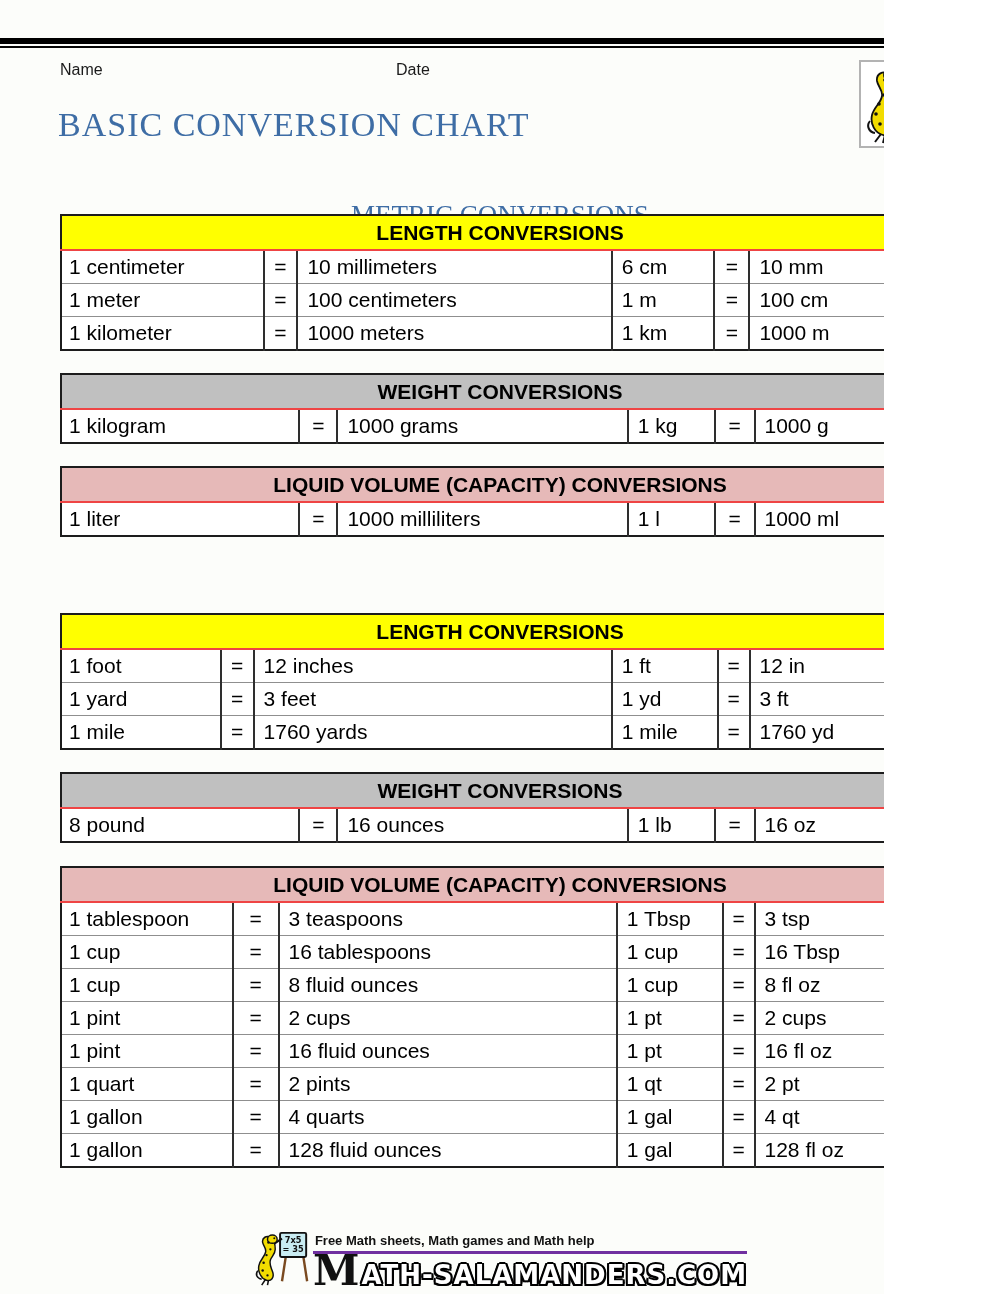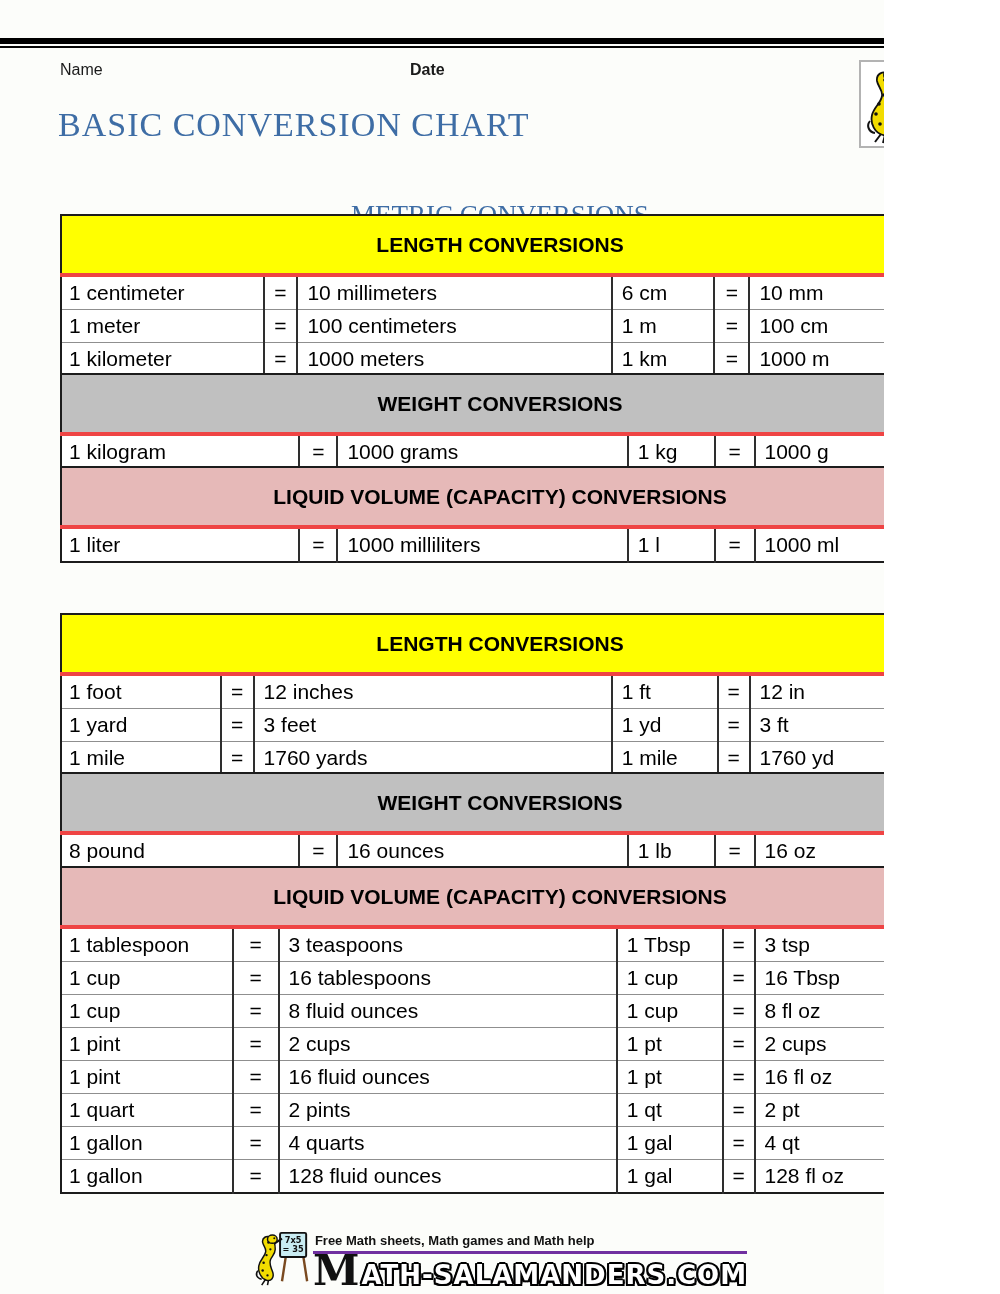--- a/index.html
+++ b/index.html
@@ -8,21 +8,21 @@
     background:#fcfdfa;
     font-family:"Liberation Sans", sans-serif;
     color:#000;
   }
   .top-rule {
     position:absolute; top:38px; left:0; width:1000px; height:2px;
     border-top:6px solid #000; border-bottom:2px solid #050505;
   }
   .meta-label { position:absolute; top:61px; font-size:16px; color:#1a1a1a; }
   #name-label { left:60px; }
-  #date-label { left:410px;font-weight:bold; }
+  #date-label { left:396px; }
 
   .logo-box {
     position:absolute; top:60px; left:859px; width:100px; height:84px;
     background:#fff; border:2px solid #b3b3b3; box-sizing:content-box;
   }
 
   .page-title {
     position:absolute; top:106px; left:58px; margin:0;
     font-family:"Liberation Serif", serif; font-weight:normal;
     font-size:34px; letter-spacing:1px; color:var(--blue,#3E6DA5);
@@ -43,21 +43,21 @@
   }
   #tbl-metric-length { top:214px; }
   #tbl-metric-weight { top:373px; }
   #tbl-metric-liquid { top:466px; }
   #tbl-std-length    { top:613px; }
   #tbl-std-weight    { top:772px; }
   #tbl-std-liquid    { top:866px; }
 
   table.conv-table th {
     height:33px; font-size:21px; font-weight:bold; 
-    letter-spacing:0px; border-bottom:4px solid #ef4444; padding:12px;
+    letter-spacing:0px; border-bottom:2px solid #ef4444; padding:0;
   }
   table.conv-table td {
     height:32px; font-size:21px; padding:0 4px 0 9px;
     border-left:2px solid #2e2e2e; border-top:1px solid #8f8f8f;
     white-space:nowrap; overflow:hidden; background:#fff;
   }
   table.conv-table td:first-child { border-left:none;padding-left:7px; }
   table.conv-table td.eq { text-align:center; padding:0; }
 
   .footer {

